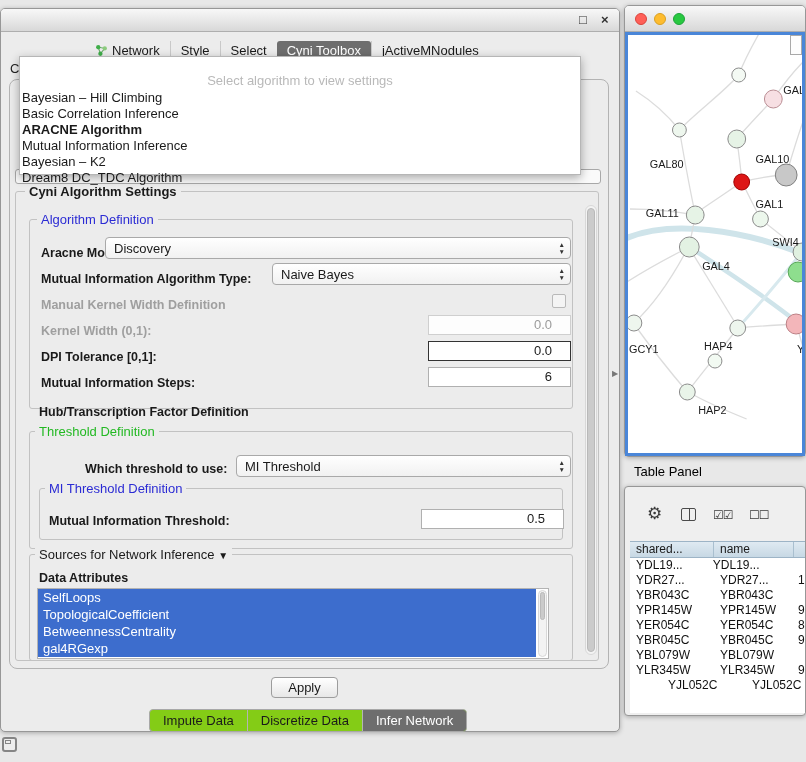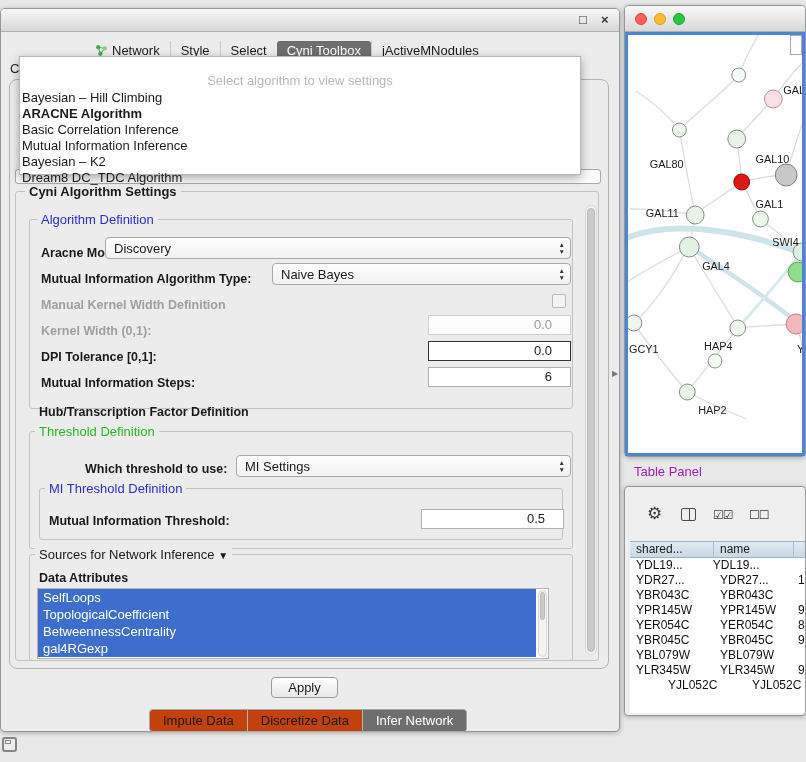--- a/index.html
+++ b/index.html
@@ -32,31 +32,31 @@
   .field.dis{color:#9b9b9b;border-color:#cfcfcf;background:#fdfdfd;}
   .field.foc{border:1px solid #333;}
   .checkbox{position:absolute;width:14px;height:14px;border:1px solid #b9b9b9;background:#f4f4f4;border-radius:2px;z-index:5;}
   .hubrow{position:absolute;display:flex;gap:6px;z-index:5;flex-direction:column;}
   .hubrow .arr{font-size:11px;color:#111;}
   .list{position:absolute;background:#fff;border:1px solid #b3b3b3;overflow:hidden;z-index:5;}
   .list-item{height:17px;line-height:17px;padding-left:5px;font-size:13px;color:#fff;background:#3d6dcd;margin-right:12px;white-space:nowrap;}
   .vscroll{position:absolute;background:#f3f3f3;border:1px solid #d8d8d8;border-radius:6px;z-index:7;}
   .vscroll .thumb{position:absolute;left:1px;right:1px;background:#cbcbcb;border:1px solid #b9b9b9;border-radius:5px;}
   .btn{position:absolute;background:linear-gradient(#ffffff,#e7e7e7);border:1px solid #9c9c9c;border-radius:4px;font-size:13px;text-align:center;line-height:19px;z-index:5;}
-  .segtabs{position:absolute;display:flex;border:1px solid #a8a8a8;border-radius:4px;overflow:hidden;background:#c2410c;z-index:5;}
+  .segtabs{position:absolute;display:flex;border:1px solid #a8a8a8;border-radius:4px;overflow:hidden;background:#84cc16;z-index:5;}
   .seg{padding:3px 13px;font-size:13px;border-left:1px solid #b4b4b4;white-space:nowrap;}
   .seg:first-child{border-left:none;}
   .seg.sel{background:#6e6e6e;color:#fff;}
   .divarrow{position:absolute;font-size:8px;color:#777;z-index:5;}
   
   .light{position:absolute;width:12px;height:12px;border-radius:50%;top:7px;}
   .netcontent{position:absolute;left:0;top:26px;right:0;bottom:0;background:#fff;border:3px solid #4a86d8;overflow:hidden;}
   .scrollstub{position:absolute;right:0;top:0;width:12px;height:20px;background:#fdfdfd;border:1px solid #a9a9a9;}
   
-  .tp-label{position:absolute;font-size:13px;color:#a21caf;}
+  .tp-label{position:absolute;font-size:13px;color:#000000;}
   .icon{position:absolute;color:#3a3a3a;}
   .colicon{position:absolute;width:15px;height:13px;border:1px solid #4a4a4a;border-radius:2px;}
   .colicon div{position:absolute;left:7px;top:0;bottom:0;width:1px;background:#4a4a4a;}
   .thead{position:absolute;display:flex;background:linear-gradient(#dfeaf2,#c7d8e4);border-top:1px solid #9db4c6;border-bottom:1px solid #9db4c6;height:17px;}
   .th{font-size:12px;line-height:15px;border-right:1px solid #a9bfcf;padding-left:6px;overflow:hidden;white-space:nowrap;}
   .tbodybg{position:absolute;background:#fff;}
   .trow{position:absolute;display:flex;height:15px;background:#fff;}
   .td{font-size:12px;line-height:15px;padding-left:6px;white-space:nowrap;overflow:hidden;color:#111;}
   .dock{position:absolute;left:2px;top:737px;width:15px;height:15px;border:2px solid #858585;border-radius:3px;background:#ededed;}
   .dock div{position:absolute;left:1px;top:1px;width:6px;height:4px;border:1px solid #858585;}
@@ -96,22 +96,22 @@
       </div>
   </div>
 
   <div class="outerbox" style="left:8px;top:70px;width:600px;height:590px;"></div>
 
   <div class="sliver" style="left:14px;top:160px;width:586px;height:15px;"></div>
 
   <div class="popup" style="left:18px;top:47px;width:562px;height:119px;">
     <div class="popup-ph">Select algorithm to view settings</div>
     <div class="pitem">Bayesian – Hill Climbing</div>
+    <div class="pitem">Basic Correlation Inference</div>
     <div class="pitem sel">ARACNE Algorithm</div>
-    <div class="pitem">Basic Correlation Inference</div>
     <div class="pitem">Mutual Information Inference</div>
     <div class="pitem">Bayesian – K2</div>
     <div class="pitem">Dream8 DC_TDC Algorithm</div>
   </div>
 
   <div class="groupbox" style="left:14px;top:182px;width:584px;height:470px;"></div>
   <span class="gtitle" style="left:24px;top:175px;font-weight:bold;">Cyni Algorithm Settings</span>
 
   <div class="vscroll" style="left:584px;top:196px;width:12px;height:450px;">
     <div class="thumb" style="top:2px;height:444px;"></div>
@@ -153,21 +153,21 @@
   <div class="hubrow" style="left:38px;top:396px;">
     <span style="font-weight:bold;font-size:12.5px;">Hub/Transcription Factor Definition</span>
     <span class="arr">▶</span>
   </div>
 
   <div class="groupbox" style="left:28px;top:422px;width:544px;height:118px;"></div>
   <span class="gtitle green" style="left:34px;top:415px;">Threshold Definition</span>
 
   <span class="lbl" style="left:84px;top:453px;">Which threshold to use:</span>
   <div class="combo" style="left:235px;top:446px;width:335px;height:22px;">
-    <span>MI Settings</span>
+    <span>MI Threshold</span>
     <span class="arrows">
         <span>▲</span>
         <span>▼</span>
       </span>
   </div>
 
   <div class="groupbox" style="left:38px;top:479px;width:524px;height:52px;"></div>
   <span class="gtitle blue" style="left:44px;top:472px;">MI Threshold Definition</span>
 
   <span class="lbl" style="left:48px;top:505px;">Mutual Information Threshold:</span>

